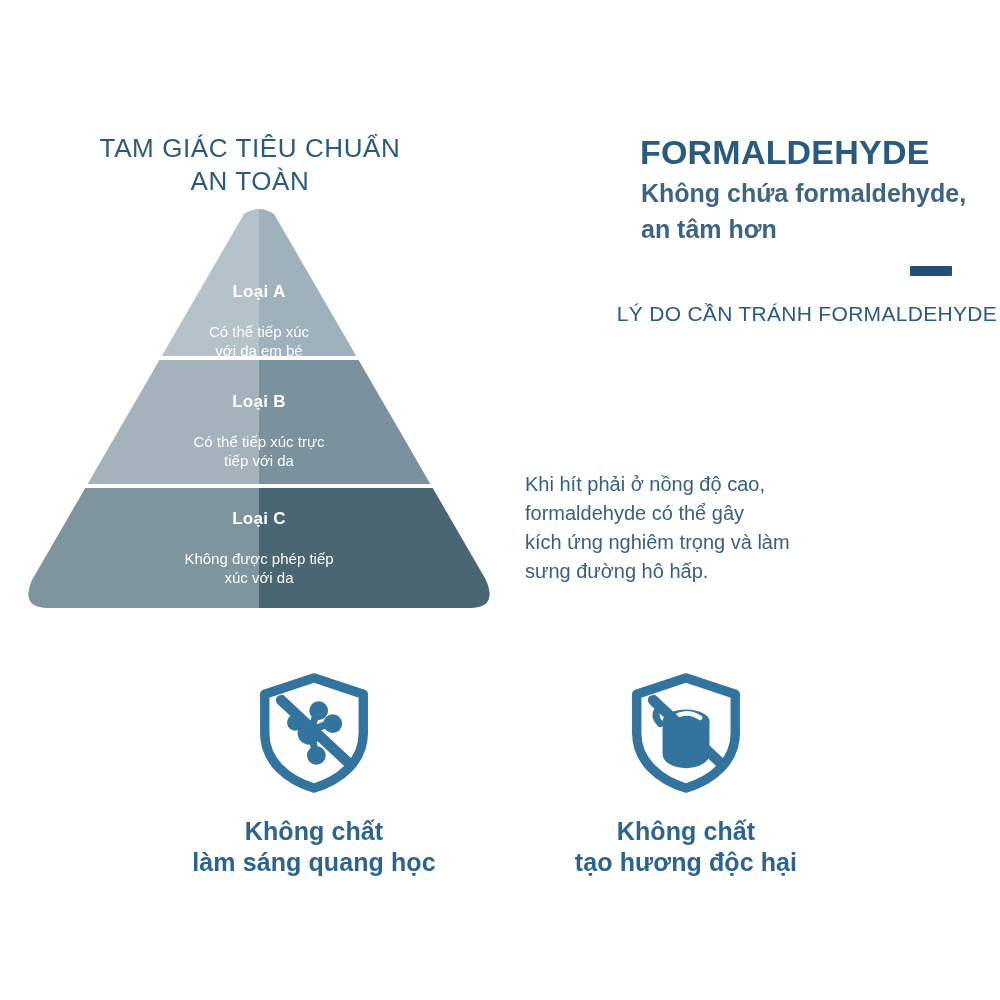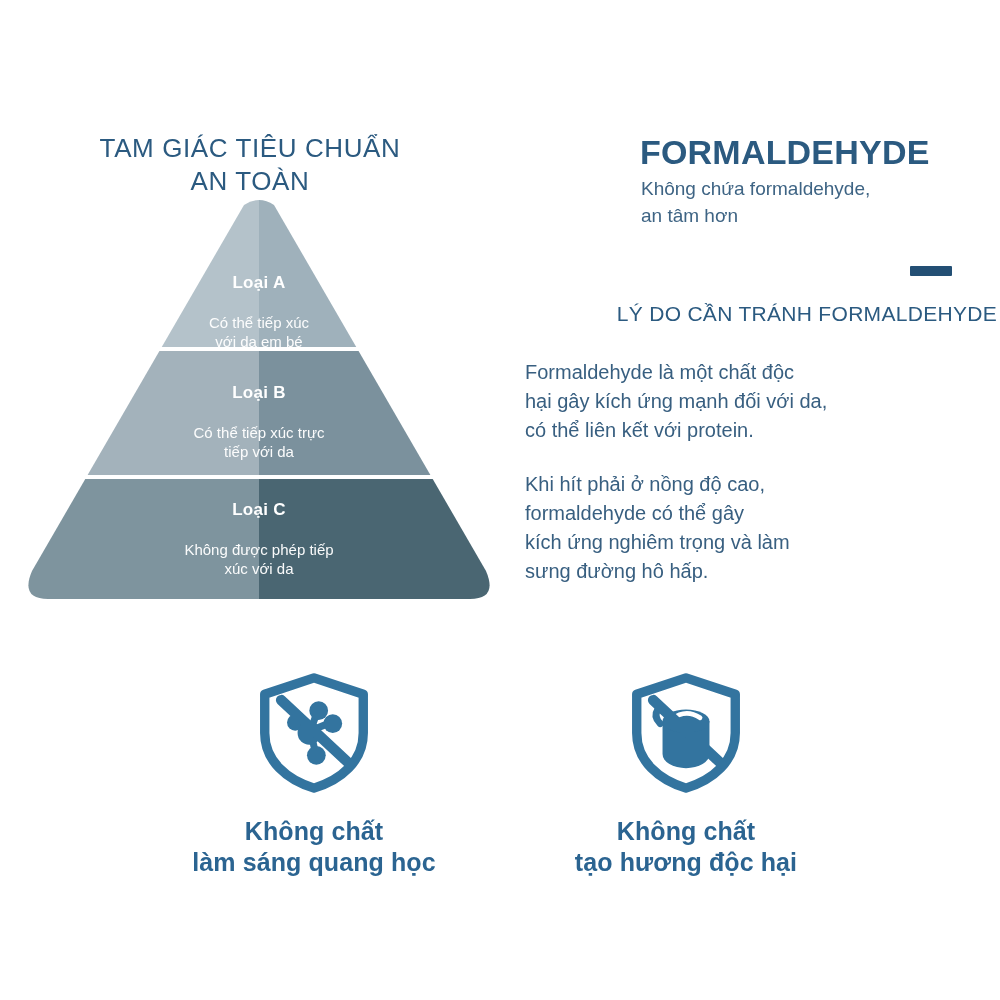--- a/index.html
+++ b/index.html
@@ -18,21 +18,21 @@
   }
   #pyramid-title {
     position:absolute; top:132px; left:0; width:500px;
     text-align:center;
     color:#2b5a80;
     font-size:26px; font-weight:normal;
     letter-spacing:0.6px; line-height:1.28;
     white-space:pre-line;
   }
   #pyramid-wrap {
-    position:absolute; left:20px; top:195px; width:478px; height:420px;
+    position:absolute; left:20px; top:204px; width:478px; height:420px;
   }
   #pyramid-svg { display:block; }
 
   .pyr-label {
     position:absolute; width:440px; text-align:center;
     color:#ffffff; pointer-events:none;
   }
   .pyr-tier-name { font-size:17px; font-weight:bold; letter-spacing:0.3px; }
   .pyr-tier-desc {
     font-size:15px; font-weight:400; line-height:1.28;
@@ -41,21 +41,21 @@
 
   
   #right-column { position:absolute; left:525px; top:0; width:475px; height:660px; }
 
   #formaldehyde-heading {
     position:absolute; left:115px; top:133px;
     color:#2b5a80; font-size:34px; font-weight:bold; letter-spacing:0.2px;
   }
   #formaldehyde-sub {
     position:absolute; left:116px; top:176px; width:360px;
-    color:#3e6484; font-size:19px; line-height:1.42; font-weight:400;
+    color:#3e6484; font-size:25px; line-height:1.42; font-weight:700;
     white-space:pre-line;
   }
   #accent-dash {
     position:absolute; left:385px; top:266px;
     width:42px; height:10px; background:#234f74; border-radius:1px;
   }
   #reason-heading {
     position:absolute; left:-3px; top:302px; width:475px;
     text-align:right;
     color:#2b5a80; font-size:21px; font-weight:400; letter-spacing:0.3px;
@@ -140,23 +140,20 @@
 
   <div id="formaldehyde-heading">FORMALDEHYDE</div>
 
   <div id="formaldehyde-sub">Không chứa formaldehyde,
 an tâm hơn</div>
 
   <div id="accent-dash"></div>
 
   <div id="reason-heading">LÝ DO CẦN TRÁNH FORMALDEHYDE</div>
 
-  <div class="body-para" id="para-1">Formaldehyde là một chất độc
-hại gây kích ứng mạnh đối với da,
-có thể liên kết với protein.</div>
 
   <div class="body-para" id="para-2">Khi hít phải ở nồng độ cao,
 formaldehyde có thể gây
 kích ứng nghiêm trọng và làm
 sưng đường hô hấp.</div>
 </div>
 
 <div id="badges">
 
   <div class="badge">

